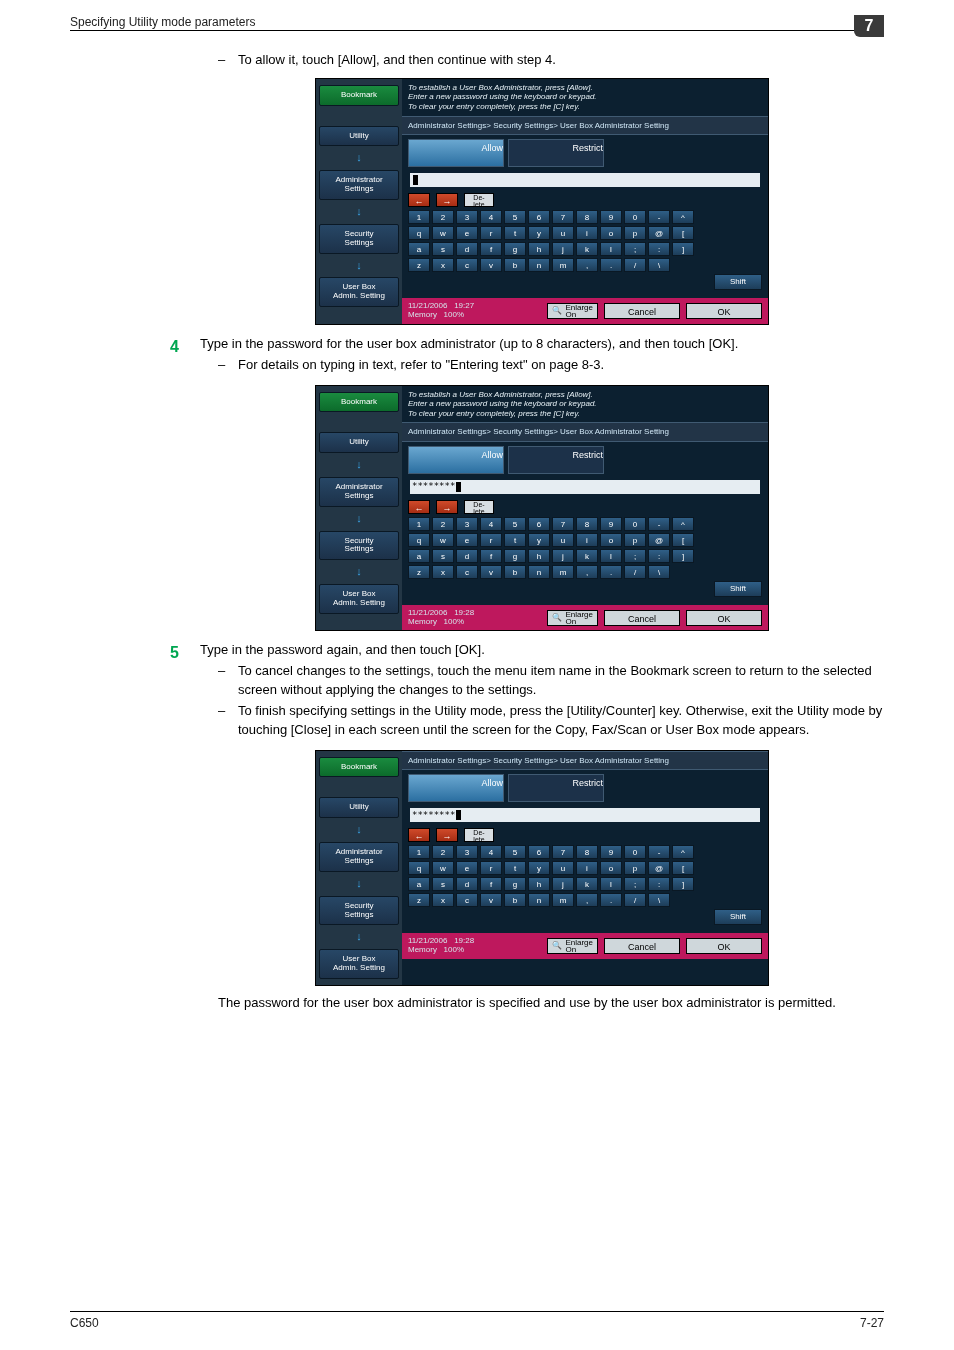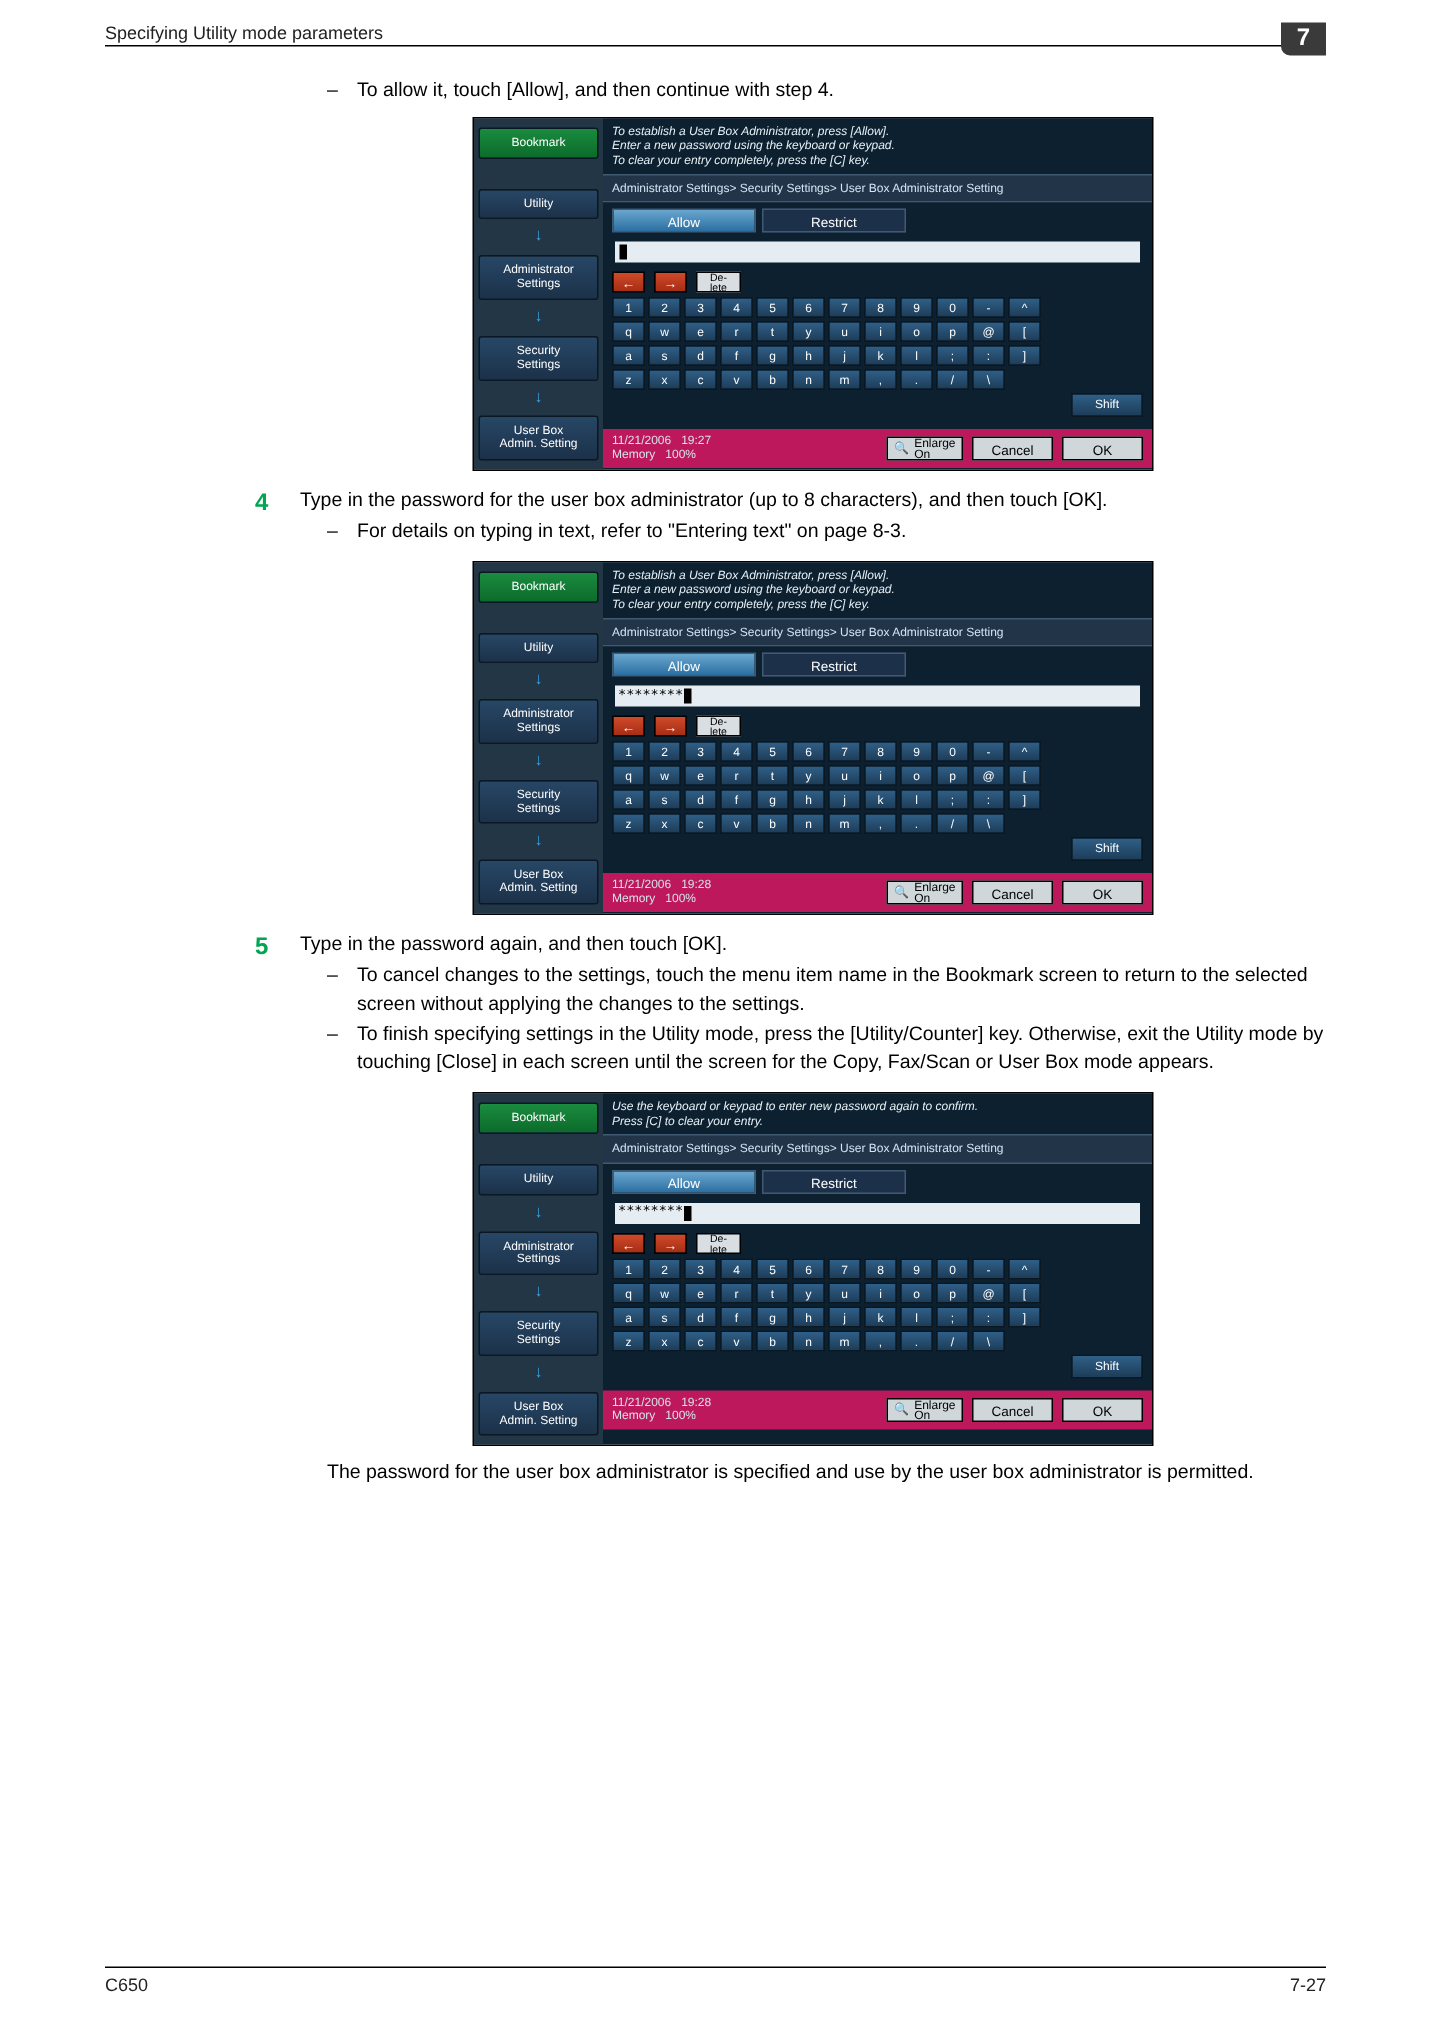--- a/index.html
+++ b/index.html
@@ -38,35 +38,35 @@
     color: #fff; font-size: 8px; text-align: center; padding: 5px 2px; border: 1px solid #0a1824; border-radius: 2px;
     line-height: 1.1; min-height: 14px;
   }
   .nav-btn.bookmark { background: linear-gradient(#1a8b3f, #0c6b2b); }
   .nav-arrow { color: #3aa5e8; font-size: 11px; text-align: center; }
   .nav-spacer { flex: 0 0 12px; }
   .ss-right { flex: 1; display: flex; flex-direction: column; }
   .instr { color: #e6f0f5; font-size: 8px; line-height: 1.2; padding: 4px 6px; background: #0c2030; white-space: pre-line; font-style: italic; }
   .crumb { background: #223447; color: #cfe6f5; font-size: 8px; padding: 3px 6px; border-top: 1px solid #405a72; border-bottom: 1px solid #405a72; }
   .tabs { display: flex; gap: 4px; padding: 4px 6px; background: #0c2030; }
-  .tab { flex: 0 0 96px; height: 16px; line-height: 16px; text-align: center; font-size: 9px; color: #fff; border: 1px solid #405a72; background: #1c3149; }
+  .tab { flex: 0 0 96px; height: 28px; line-height: 16px; text-align: right; font-size: 9px; color: #fff; border: 1px solid #405a72; background: #1c3149; }
   .tab.active { background: linear-gradient(#6aa7d0, #2b6fa1); }
   .input-strip { background: #e6edf2; height: 14px; margin: 2px 8px 2px 8px; font-family: monospace; font-size: 9px; padding: 0 2px; color:#000; display:flex; align-items:center; }
   .kb { padding: 4px 6px 6px 6px; background: #0c2030; }
   .kb-row1 { display: flex; gap: 6px; margin-bottom: 3px; }
   .arrow-btn { width: 22px; height: 14px; background: linear-gradient(#d04a2a,#a62d14); color: #fff; font-size: 9px; text-align: center; line-height: 14px; border: 1px solid #000; }
   .del-btn { width: 30px; height: 14px; background: #d8dee2; color: #000; font-size: 7px; line-height: 7px; text-align: center; border: 1px solid #000; padding-top: 0; }
   .kb-row { display: flex; gap: 2px; margin-bottom: 2px; }
   .key { flex: 0 0 22px; height: 14px; background: linear-gradient(#2f5f87,#1d3d59); border: 1px solid #0a1824; color: #fff; font-size: 8px; text-align: center; line-height: 14px; }
   .shift { flex: 0 0 48px; background: linear-gradient(#2f5f87,#1d3d59); color:#fff; font-size: 8px; text-align:center; line-height: 14px; border: 1px solid #0a1824; margin-left: auto; margin-top: 16px; }
   .ss-foot { display: flex; align-items: center; background: #be185d; padding: 4px 6px; font-size: 8px; color: #d6e2ea; gap: 6px; }
   .foot-date { line-height: 1.1; }
   .foot-spacer { flex: 1; }
   .icon-btn { display:inline-flex; align-items:center; gap:3px; background: #cfd7db; color: #000; font-size: 8px; height: 16px; line-height: 16px; padding: 0 4px; border: 1px solid #000; }
-  .pill-btn { background: #cfd7db; color: #000; font-size: 9px; width: 54px; height: 16px; line-height: 16px; text-align: center; border: 1px solid #000; }
+  .pill-btn { background: #cfd7db; color: #000; font-size: 9px; width: 76px; height: 16px; line-height: 16px; text-align: center; border: 1px solid #000; }
 
   .page-foot { position: absolute; left: 70px; right: 70px; bottom: 20px; border-top: 1px solid #000; font-size: 12px; color: #222; }
   .page-foot .l { float: left; padding-top: 4px; }
   .page-foot .r { float: right; padding-top: 4px; }
   .cursor { display:inline-block; width:5px; height:10px; background:#000; margin-left:1px; }
 </style>
 </head>
 <body>
 
 <div class="page">
@@ -346,22 +346,20 @@
           <div class="nav-btn" style="white-space:pre-line">Administrator
 Settings</div>
           <div class="nav-arrow">↓</div>
           <div class="nav-btn" style="white-space:pre-line">Security
 Settings</div>
           <div class="nav-arrow">↓</div>
           <div class="nav-btn" style="white-space:pre-line">User Box
 Admin. Setting</div>
         </div>
         <div class="ss-right">
-          <div class="instr">Use the keyboard or keypad to enter new password again to confirm.
-Press [C] to clear your entry.</div>
           <div class="crumb">Administrator Settings&gt; Security Settings&gt; User Box Administrator Setting</div>
           <div class="tabs">
             <div class="tab active">Allow</div>
             <div class="tab">Restrict</div>
           </div>
           <div class="input-strip">
               <span>********</span>
               <span class="cursor"></span>
             </div>
           <div class="kb">

